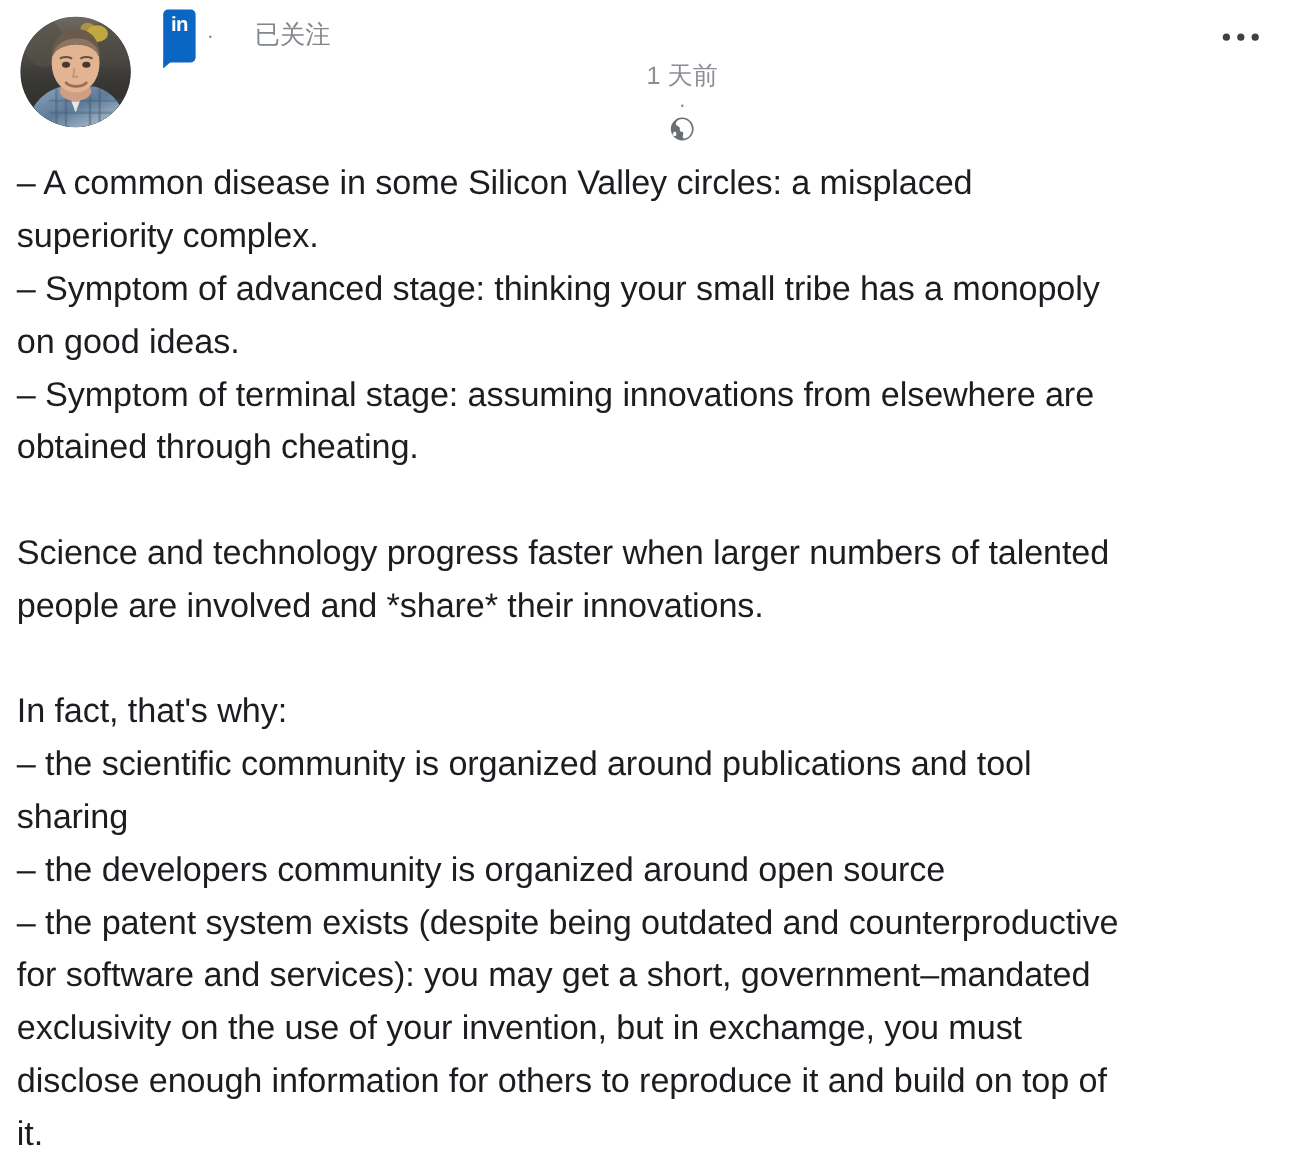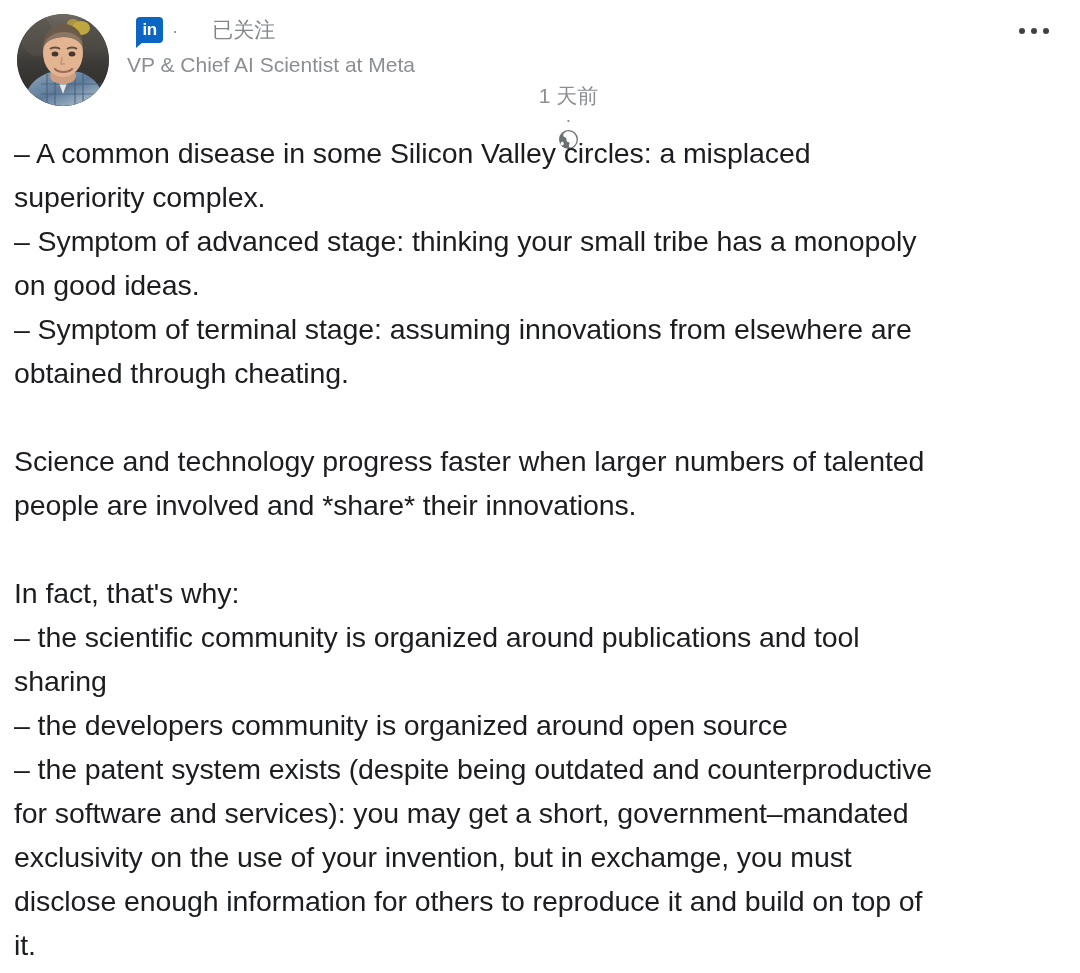--- a/index.html
+++ b/index.html
@@ -63,21 +63,21 @@
     font-weight: bold;
     color: #16181a;
     letter-spacing: -0.2px;
     line-height: 34px;
   }
 
   #linkedin-badge {
     position: relative;
     display: inline-block;
     width: 27px;
-    height: 26px;
+    height: 44px;
     margin-left: 9px;
     margin-right: 2px;
     background: #0a66c2;
     border-radius: 4px 4px 4px 0;
     flex: 0 0 auto;
   }
   #linkedin-badge .li-text {
     position: absolute;
     left: 0; right: 0; top: 0;
     height: 26px;
@@ -231,21 +231,20 @@
         <span id="linkedin-badge">
           <span class="li-text">in</span>
           <span class="li-tail"></span>
         </span>
 
         <span class="dot-sep">·</span>
 
         <span id="follow-state">已关注</span>
       </div>
 
-      <div id="author-headline">VP &amp; Chief AI Scientist at Meta</div>
 
       <div id="meta-row">
         <span id="post-time">1 天前</span>
         <span class="dot-sep">·</span>
         <span id="globe-icon">
           <svg width="21" height="21" viewBox="0 0 21 21" xmlns="http://www.w3.org/2000/svg" aria-hidden="true">
             <circle cx="10.5" cy="10.5" r="9.5" fill="#6b6f73"></circle>
             <path d="M10.5 2.2 C7.2 2.2 5 4.6 5.2 6.4 C5.4 8 7.4 8 8.2 9 C9 10 8 11.4 9 12.4 C9.8 13.2 11 12.6 11.4 13.6 C11.8 14.7 10.6 16 11 17.4 C11.2 18.2 12 18.7 12.6 18.6 C16 17.8 18.6 14.6 18.6 10.8 C18.6 6 15 2.2 10.5 2.2 Z" fill="#ffffff"></path>
             <path d="M4.4 12.6 C3.4 13 2.6 14 2.6 14.8 C2.6 15.8 3.6 16.6 4.6 16.4 C5.6 16.2 6 15 5.6 14 C5.4 13.3 5 12.8 4.4 12.6 Z" fill="#ffffff"></path>
           </svg>

